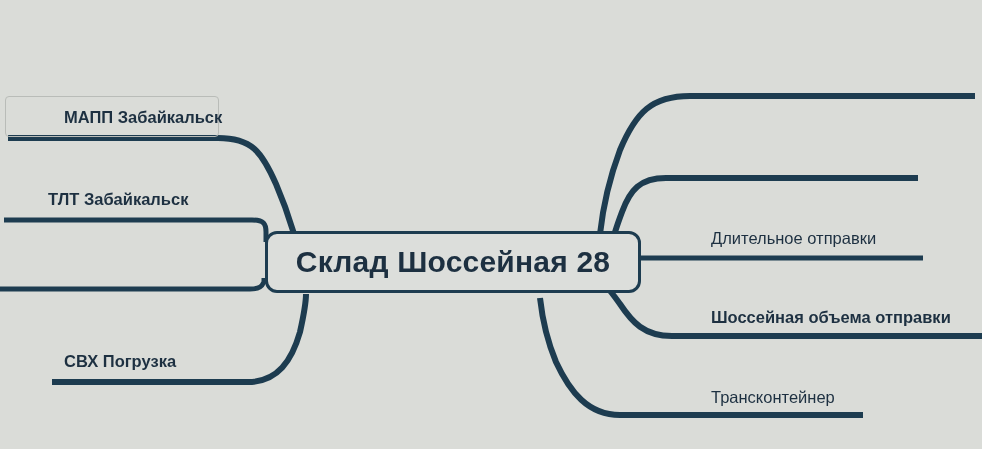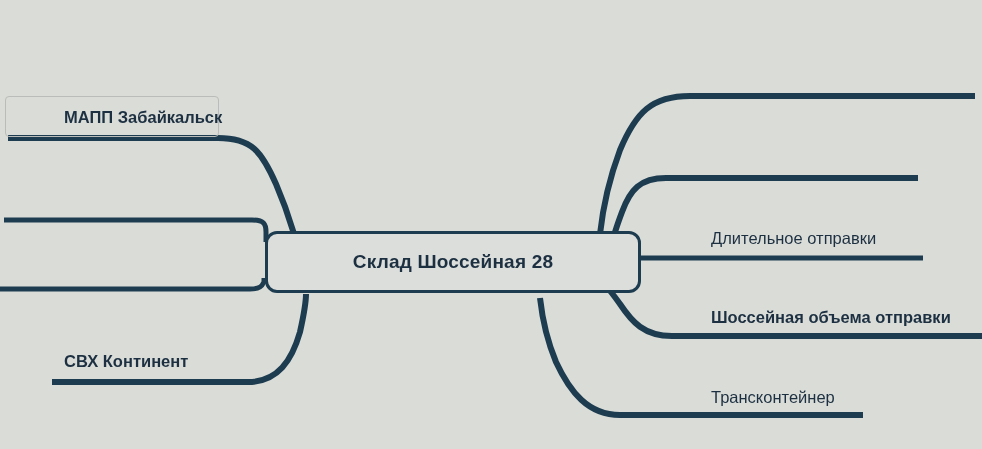--- a/index.html
+++ b/index.html
@@ -40,21 +40,21 @@
     height: 62px;
     box-sizing: border-box;
     border: 3px solid #1d3c50;
     border-radius: 12px;
     background: #dcdedb;
     display: flex;
     align-items: center;
     justify-content: center;
   }
   #root-node-label {
-    font-size: 19px;
+    font-size: 30px;
     font-weight: bold;
     color: #1d3041;
     letter-spacing: 0.2px;
   }
   
   #selected-box {
     position: absolute;
     left: 5px;
     top: 96px;
     width: 214px;
@@ -100,23 +100,24 @@
   </svg>
 
   <div id="root-node">
     <span id="root-node-label">Склад Шоссейная 28</span>
   </div>
 
   <div id="selected-box"></div>
 
   <div class="leaf-text w-bold" style="left:24px; top:108px;margin-left:40px;">МАПП Забайкальск</div>
 
+  <div class="leaf-text w-bold" style="left:48px; top:190px;">ТЛТ Забайкальск</div>
 
 
-  <div class="leaf-text w-bold" style="left:64px; top:352px;">СВХ Континент</div>
+  <div class="leaf-text w-bold" style="left:64px; top:352px;">СВХ Погрузка</div>
 
 
 
   <div class="leaf-text w-norm" style="left:711px; top:229px;">Длительное отправки</div>
 
   <div class="leaf-text w-bold" style="left:711px; top:308px;">Шоссейная объема отправки</div>
 
   <div class="leaf-text w-norm" style="left:711px; top:388px;">Трансконтейнер</div>
 
 </div>

